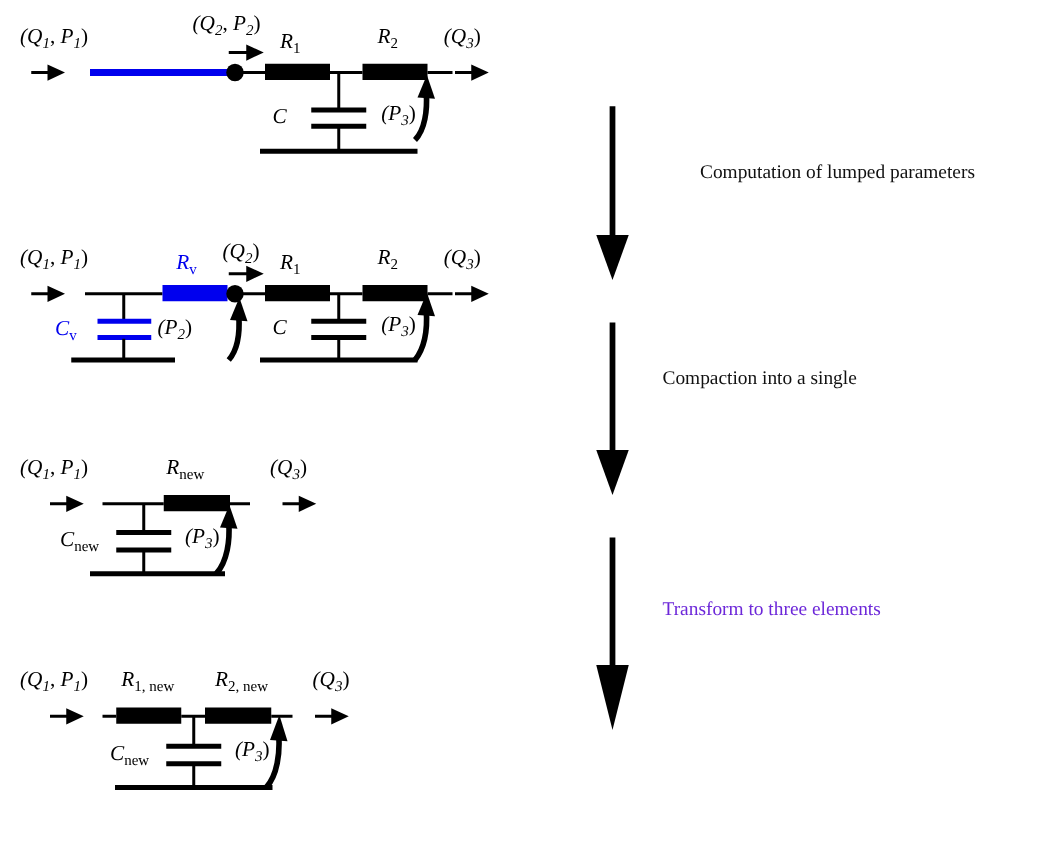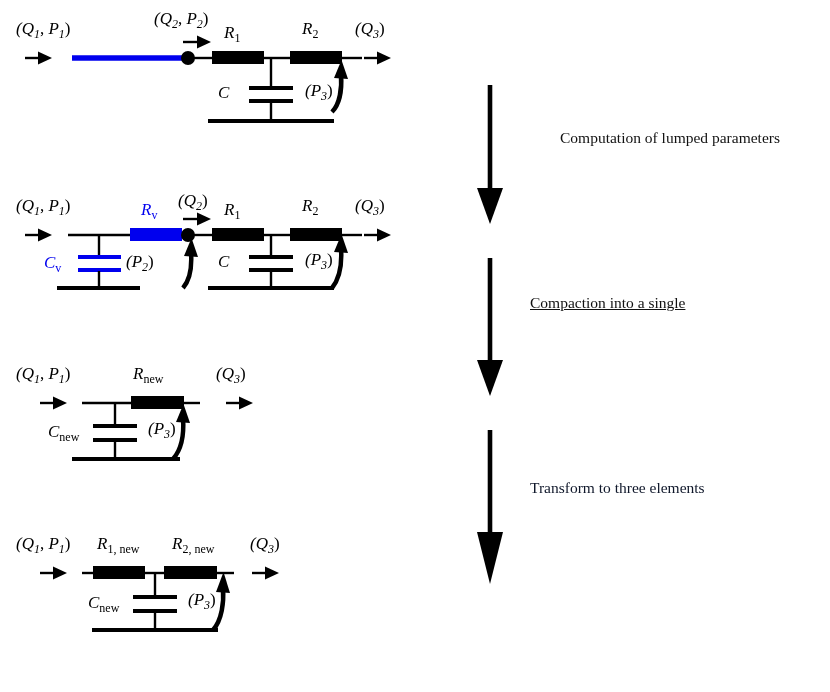--- a/index.html
+++ b/index.html
@@ -354,21 +354,21 @@
     <line class="bigarrow-shaft" x1="490" y1="430" x2="490" y2="534"></line>
     <path class="arrowhead" d="M477,532 L503,532 L490,584 z"></path>
   </g>
 
 </svg>
 
 <div style="position:absolute; left:560px; top:128px; width:290px; font-size:15.5px; line-height:20px; color:#111;">
   <div>Computation of lumped parameters</div>
 </div>
 
-<div style="position:absolute; left:530px; top:293px; width:290px; font-size:15.5px; line-height:20px; color:#111;text-decoration:underline;">
+<div style="position:absolute; left:530px; top:293px; width:290px; font-size:15.5px; line-height:20px; color:#111;">
   <div>Compaction into a single</div>
 </div>
 
-<div style="position:absolute; left:530px; top:478px; width:290px; font-size:15.5px; line-height:20px; color:#0f172a;">
+<div style="position:absolute; left:530px; top:478px; width:290px; font-size:15.5px; line-height:20px; color:#6d28d9;">
   <div>Transform to three elements</div>
 </div>
 
 </div>
 
 </body></html>

